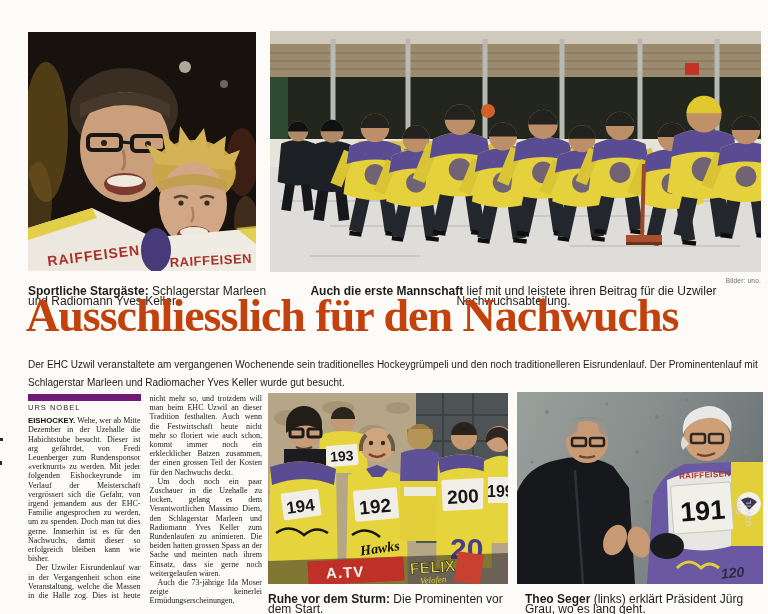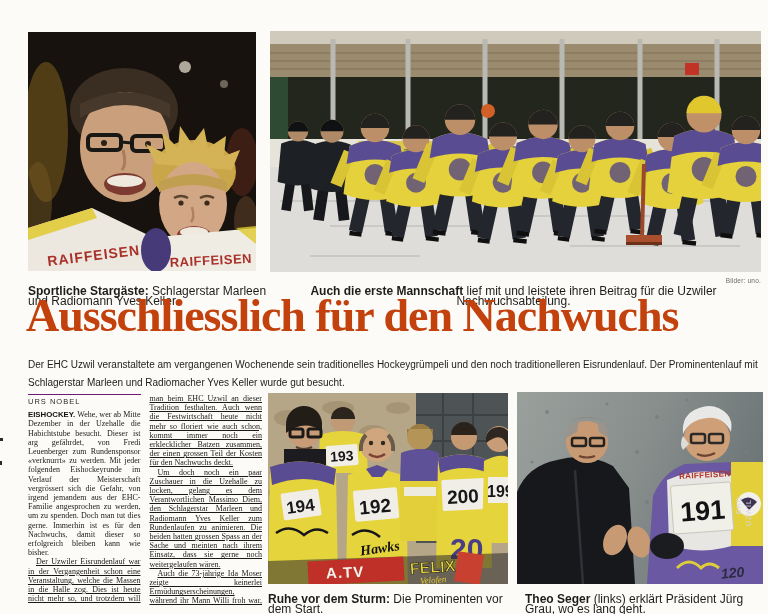--- a/index.html
+++ b/index.html
@@ -24,22 +24,22 @@
   .headline{position:absolute;left:26px;top:290px;width:740px;margin:0;
             font-family:"Liberation Serif",serif;font-weight:bold;color:#c2410c;
             font-size:46px;line-height:52px;letter-spacing:-1px;white-space:nowrap;}
   .lead{position:absolute;left:28px;top:356px;width:737px;margin:0;
         font-size:10px;line-height:18px;color:#1c1c1a;font-weight:500;}
   .body-cols{position:absolute;left:28px;top:394px;width:234px;height:214px;
              column-count:2;column-gap:9px;column-fill:auto;overflow:hidden;
              font-family:"Liberation Serif",serif;font-size:8px;line-height:9.2px;
              color:#1a1a18;text-align:justify;hyphens:auto;-webkit-hyphens:auto;}
   .body-cols p{margin:0;}
-  .body-cols p + p{text-indent:8px;text-decoration:underline;}
-  .byline-block{border-top:1px solid #701a75;padding-top:2px;margin-bottom:4px;}
+  .body-cols p + p{text-indent:8px;}
+  .byline-block{border-top:7px solid #701a75;padding-top:2px;margin-bottom:4px;}
   .byline-name{font-family:"Liberation Sans",sans-serif;font-size:7.5px;
                letter-spacing:1px;color:#2c2c2a;}
   .lead-in{font-family:"Liberation Sans",sans-serif;font-weight:bold;font-size:7.8px;
            color:#111;}
   .speck{position:absolute;background:#2a2a28;}
   .sp1{left:0;top:438px;width:3px;height:3px;}
   .sp2{left:0;top:461px;width:2px;height:4px;}
 </style>
 </head>
 <body>

